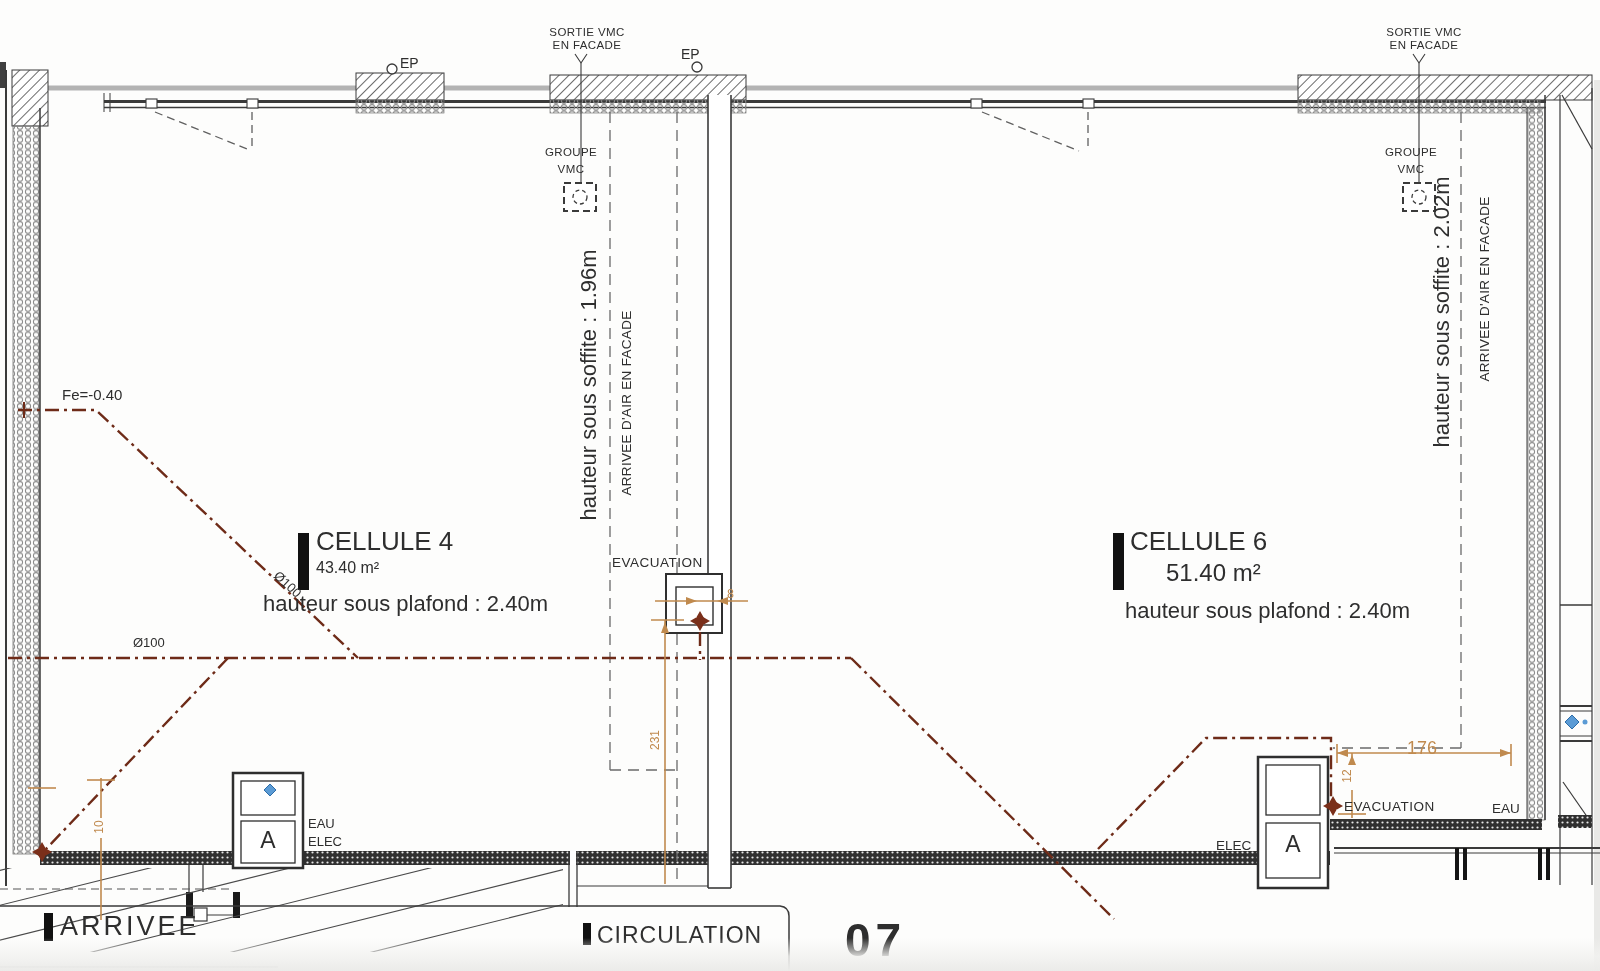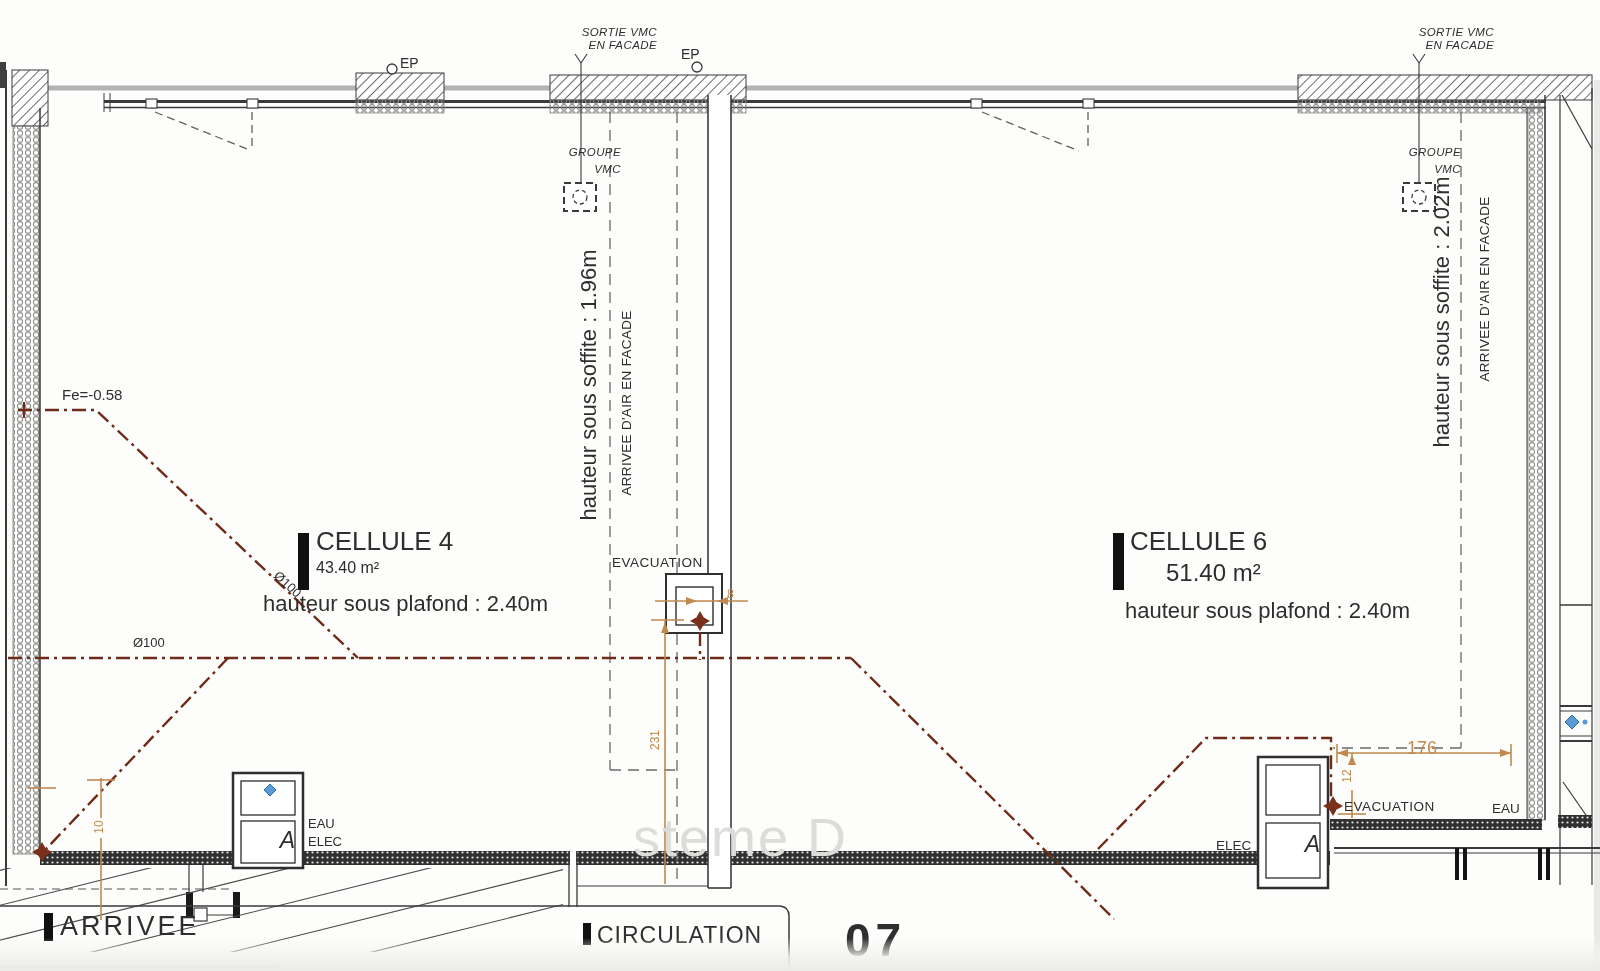--- a/index.html
+++ b/index.html
@@ -1,35 +1,34 @@
 <!DOCTYPE html>
 <html><head>
 <meta charset="utf-8">
 <style>
   html,body{margin:0;padding:0;background:#f4f4f2;}
   .canvas{position:relative;width:1600px;height:971px;background:#fdfdfc;overflow:hidden;
           font-family:"Liberation Sans",sans-serif;color:#2e2e2e;}
   .t{position:absolute;white-space:nowrap;line-height:1.15;}
-  .ctr{text-align:right;font-style:italic;}
+  .ctr{text-align:center;}
   .vt{transform:translate(-50%,-50%) rotate(-90deg);}
   .diag{transform:translate(-50%,-50%) rotate(43deg);}
   .dim{color:#c08a4e;}
   .small{font-size:11.5px;letter-spacing:.4px;}
   .wm{font-size:54px;color:#dcdcda;letter-spacing:2px;z-index:1;}
   svg.plan{position:absolute;left:0;top:0;z-index:2;}
   .t{z-index:3;}
   .fade{position:absolute;left:0;top:938px;width:1600px;height:33px;z-index:4;
         background:linear-gradient(to bottom,rgba(250,250,249,0),rgba(242,242,240,.85) 55%,#ebebe9);}
 </style>
 </head>
 <body>
 
 <div class="canvas">
 
-  <div class="t wm" style="left:633px;top:806px;">steme D</div>
 
   <svg class="plan" width="1600" height="971" viewBox="0 0 1600 971">
     <defs>
       <pattern id="hatch" patternUnits="userSpaceOnUse" width="7" height="7" patternTransform="rotate(45)">
         <rect width="7" height="7" fill="#ffffff"></rect>
         <line x1="0" y1="0" x2="0" y2="7" stroke="#5a5a5a" stroke-width="1.8"></line>
       </pattern>
       <pattern id="insul" patternUnits="userSpaceOnUse" width="8" height="6.5">
         <circle cx="4" cy="3.2" r="2.6" fill="none" stroke="#8a8a8a" stroke-width="1"></circle>
       </pattern>
@@ -249,21 +248,21 @@
   <div class="t ctr small" style="left:1361px;top:144px;width:100px;line-height:1.5;">
     <span style="display:block">GROUPE</span>
     <span style="display:block">VMC</span>
   </div>
 
   <div class="t vt" style="left:589px;top:385px;font-size:22px;">hauteur sous soffite : 1.96m</div>
   <div class="t vt" style="left:627px;top:403px;font-size:13.5px;letter-spacing:.3px;">ARRIVEE D'AIR EN FACADE</div>
   <div class="t vt" style="left:1442px;top:312px;font-size:22px;">hauteur sous soffite : 2.02m</div>
   <div class="t vt" style="left:1485px;top:289px;font-size:13.5px;letter-spacing:.3px;">ARRIVEE D'AIR EN FACADE</div>
 
-  <div class="t" style="left:62px;top:386px;font-size:15px;">Fe=-0.58</div>
+  <div class="t" style="left:62px;top:386px;font-size:15px;">Fe=-0.40</div>
   <div class="t diag" style="left:287px;top:585px;font-size:13px;">Ø100</div>
   <div class="t" style="left:133px;top:636px;font-size:13px;">Ø100</div>
 
   <div class="t" style="left:316px;top:527px;font-size:26px;">CELLULE 4</div>
   <div class="t" style="left:316px;top:559px;font-size:16px;">43.40 m²</div>
   <div class="t" style="left:263px;top:591px;font-size:22px;">hauteur sous plafond : 2.40m</div>
   <div class="t" style="left:1130px;top:527px;font-size:26px;">CELLULE 6</div>
   <div class="t" style="left:1130px;top:559px;font-size:24px;margin-left:36px;">51.40 m²</div>
   <div class="t" style="left:1125px;top:598px;font-size:22px;">hauteur sous plafond : 2.40m</div>
 

